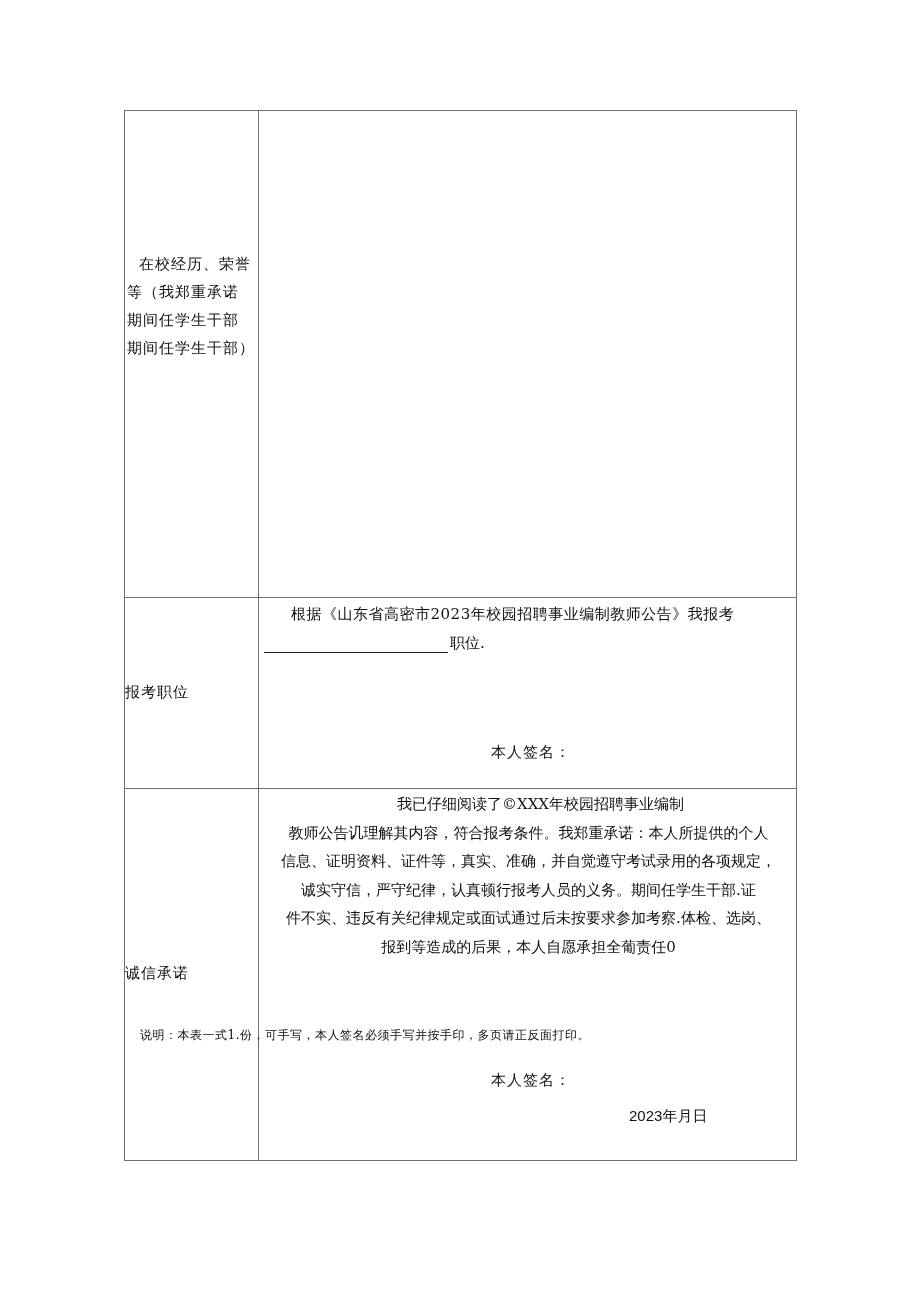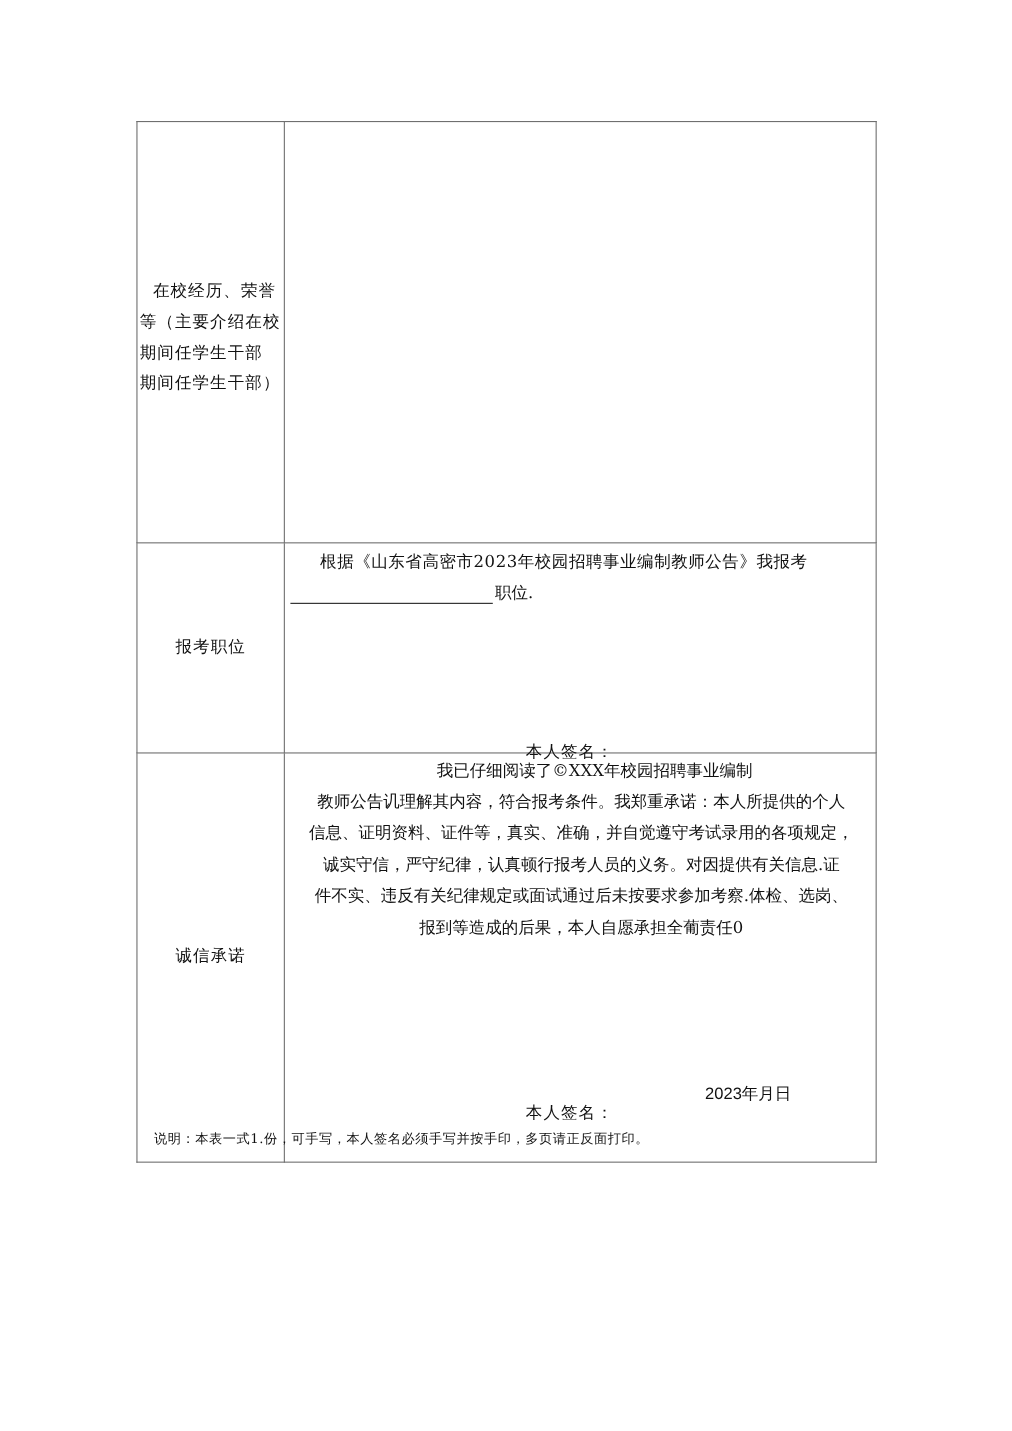--- a/index.html
+++ b/index.html
@@ -25,32 +25,32 @@
     }
     .form-table td {
       border: 1px solid #6f6f6f;
       padding: 0;
       vertical-align: top;
       font-size: 15px;
     }
     .col-label { width: 134px; }
     .col-content { width: 538px; }
 
-    .row-experience { height: 383px; }
+    .row-experience { height: 487px; }
     .row-position { height: 191px; }
     .row-pledge { height: 372px; }
 
     .label-cell {
       position: relative;
     }
     .label-text {
       position: absolute;
       left: 0;
       right: 0;
-      text-align: center;
+      text-align: left;
       line-height: 28px;
       letter-spacing: 1px;
     }
     .label-multiline {
       position: absolute;
       left: 2px;
       right: 2px;
       line-height: 28px;
       letter-spacing: 1px;
     }
@@ -79,24 +79,23 @@
     .blank-line {
       display: inline-block;
       width: 184px;
       border-bottom: 1px solid #222;
       height: 16px;
       vertical-align: bottom;
       margin-right: 2px;
     }
     .sign-line {
       position: absolute;
-      left: 219px;
+      left: 232px;
       white-space: nowrap;
       letter-spacing: 1px;
-      margin-top: 35px;
     }
     .date-line {
       position: absolute;
       left: 370px;
       white-space: nowrap;
     }
     .date-line .num {
       font-family: "Liberation Sans", sans-serif;
     }
     .pledge-text {
@@ -125,21 +124,21 @@
 <table class="form-table">
   <colgroup>
     <col class="col-label">
     <col class="col-content">
   </colgroup>
   <tbody>
       <tr class="row-experience">
     <td class="label-cell">
       <div class="label-multiline" style="top:139px;">
         <span class="first">在校经历、荣誉</span>
-        <span>等（主要介绍在校</span>
+        <span>等（我郑重承诺</span>
         <span>期间任学生干部</span>
         <span>期间任学生干部）</span>
       </div>
     </td>
     <td class="content-cell"></td>
   </tr>
   <tr class="row-position">
     <td class="label-cell">
       <div class="label-text" style="top:80px;">报考职位</div>
     </td>
@@ -153,26 +152,26 @@
   </tr>
   <tr class="row-pledge">
     <td class="label-cell">
       <div class="label-text" style="top:170px;">诚信承诺</div>
     </td>
     <td class="content-cell">
       <div class="pledge-text">
         <span class="indent">我已仔细阅读了©XXX年校园招聘事业编制</span>
         <span>教师公告讥理解其内容，符合报考条件。我郑重承诺：本人所提供的个人</span>
         <span>信息、证明资料、证件等，真实、准确，并自觉遵守考试录用的各项规定，</span>
-        <span>诚实守信，严守纪律，认真顿行报考人员的义务。对因提供有关信息.证</span>
+        <span>诚实守信，严守纪律，认真顿行报考人员的义务。期间任学生干部.证</span>
         <span>件不实、违反有关纪律规定或面试通过后未按要求参加考察.体检、选岗、</span>
         <span>报到等造成的后果，本人自愿承担全葡责任0</span>
       </div>
       <div class="sign-line" style="top:282px;">本人签名：</div>
-      <div class="date-line" style="top:300px;margin-left:12px;">
+      <div class="date-line" style="top:318px;">
         <span class="num">2023</span><span>年月日</span>
       </div>
     </td>
   </tr>
 </tbody>
   </table>
 
 <div class="footnote">说明：本表一式1.份，可手写，本人签名必须手写并按手印，多页请正反面打印。</div>
 
 </body></html>

